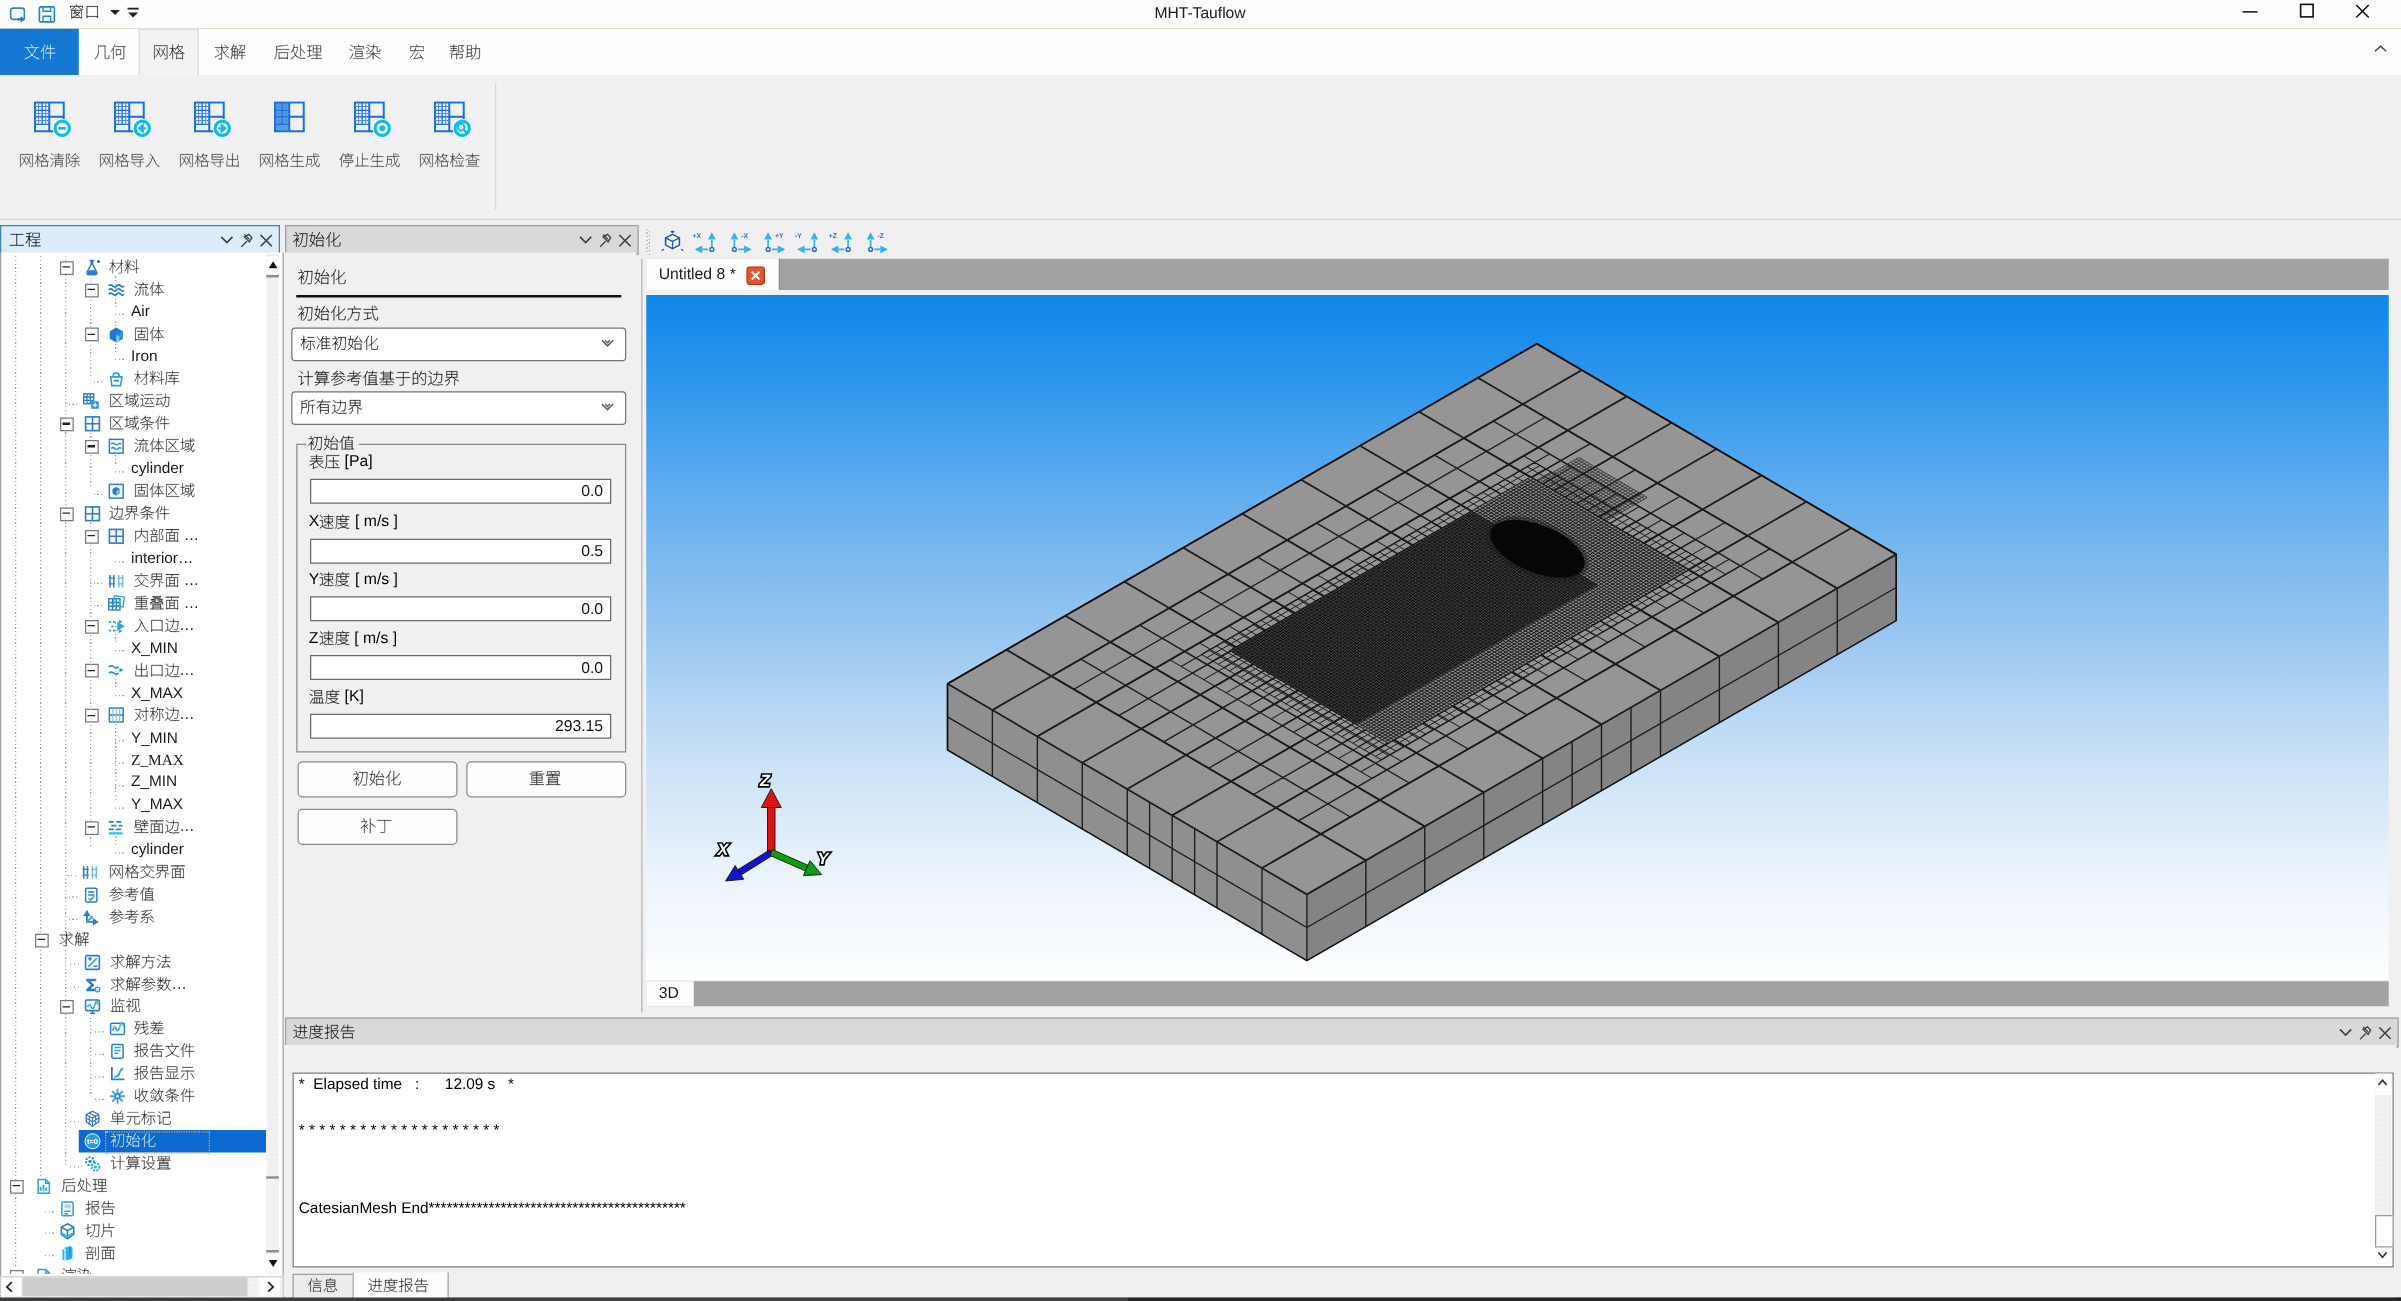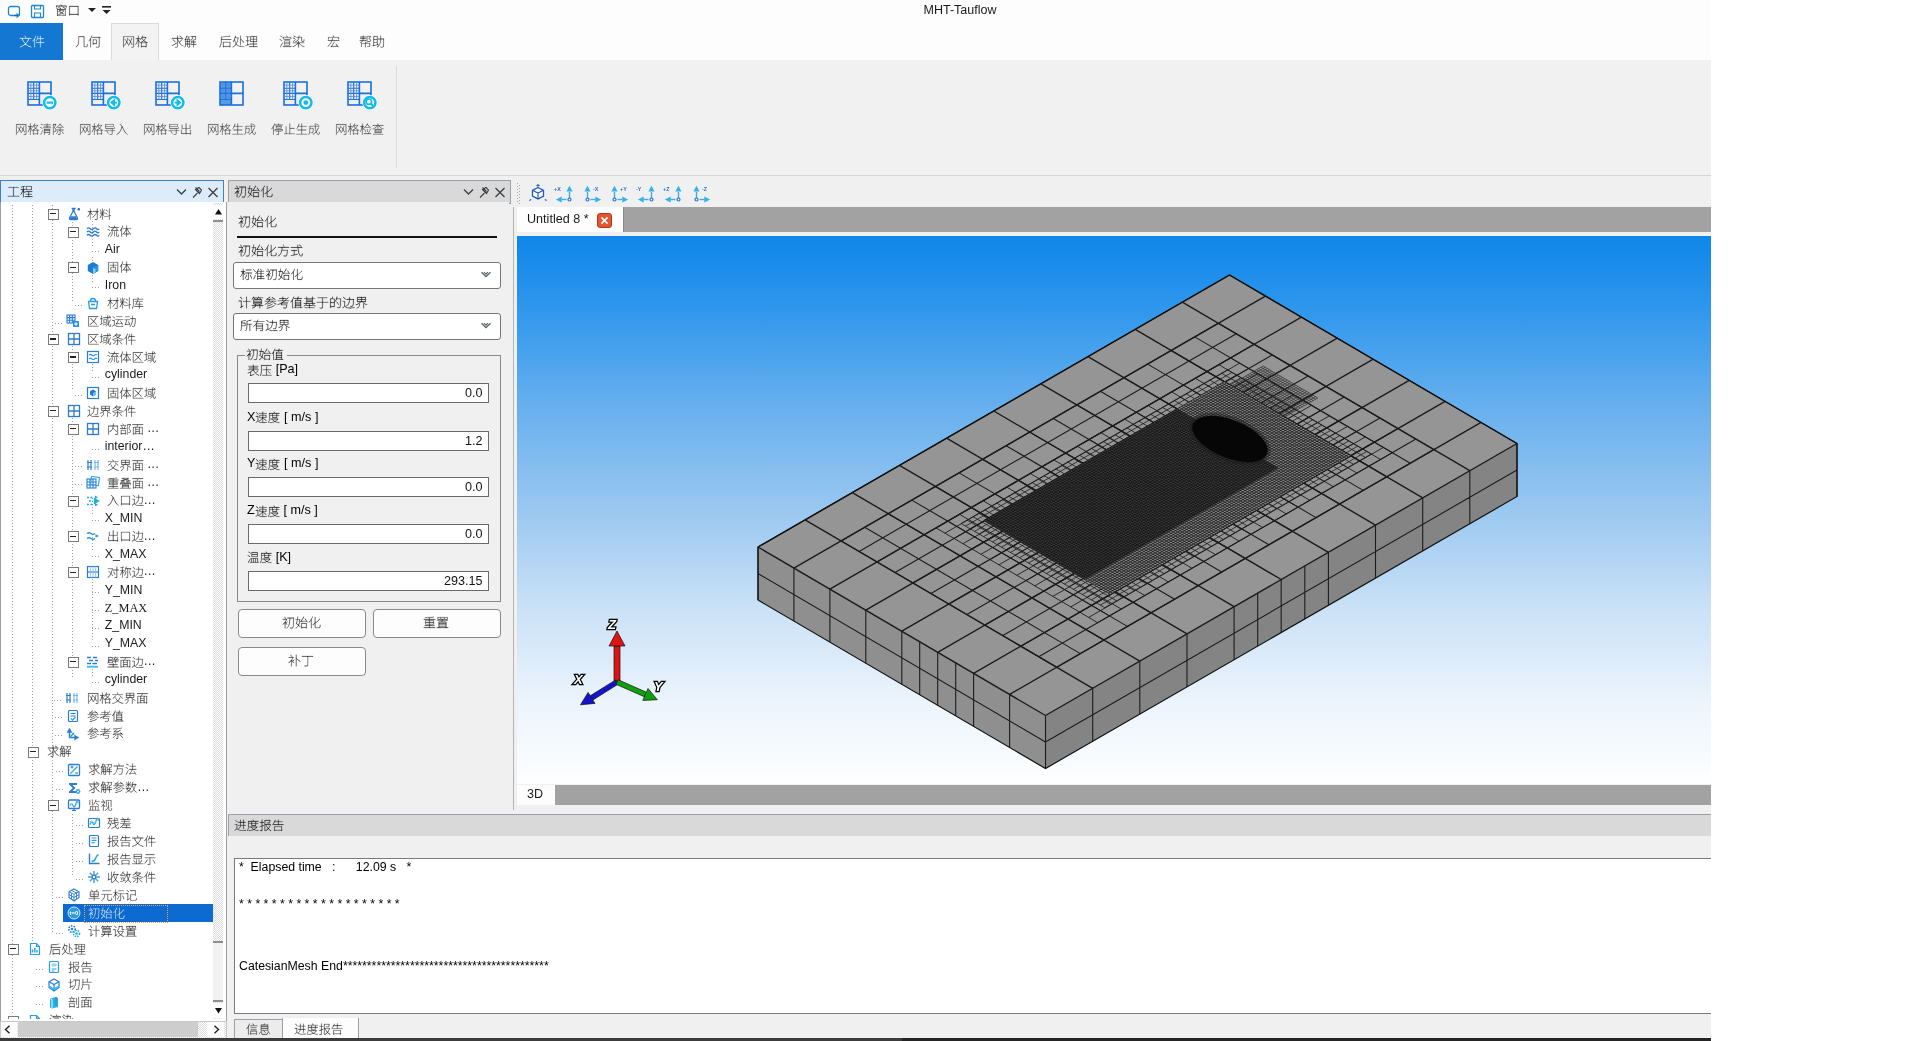--- a/index.html
+++ b/index.html
@@ -306,21 +306,21 @@
       <path id="g8FB9" d="M0.34 0.24H0.89V0.27H0.34ZM0.88 0.24H0.91Q0.91 0.24 0.91 0.24Q0.91 0.25 0.91 0.25Q0.91 0.26 0.91 0.26Q0.9 0.4 0.89 0.49Q0.88 0.58 0.88 0.64Q0.87 0.69 0.86 0.73Q0.85 0.76 0.83 0.77Q0.82 0.79 0.81 0.79Q0.8 0.8 0.77 0.8Q0.75 0.8 0.72 0.8Q0.68 0.79 0.64 0.79Q0.64 0.78 0.63 0.78Q0.63 0.77 0.63 0.76Q0.67 0.77 0.71 0.77Q0.75 0.77 0.77 0.77Q0.78 0.77 0.79 0.77Q0.8 0.76 0.81 0.76Q0.82 0.74 0.83 0.71Q0.84 0.68 0.85 0.62Q0.85 0.56 0.86 0.47Q0.87 0.38 0.88 0.25ZM0.57 0.07H0.6Q0.6 0.19 0.59 0.3Q0.58 0.41 0.56 0.5Q0.53 0.6 0.48 0.67Q0.43 0.74 0.34 0.79Q0.34 0.78 0.33 0.78Q0.32 0.77 0.32 0.77Q0.41 0.72 0.46 0.65Q0.51 0.58 0.53 0.49Q0.56 0.4 0.56 0.3Q0.57 0.19 0.57 0.07ZM0.23 0.4V0.8H0.2V0.42H0.05V0.4ZM0.09 0.09 0.12 0.08Q0.14 0.1 0.18 0.13Q0.21 0.16 0.24 0.19Q0.26 0.22 0.28 0.24L0.26 0.26Q0.24 0.24 0.21 0.21Q0.19 0.18 0.15 0.15Q0.12 0.12 0.09 0.09ZM0.21 0.78Q0.24 0.78 0.26 0.8Q0.28 0.82 0.32 0.85Q0.37 0.89 0.43 0.9Q0.5 0.91 0.59 0.91Q0.64 0.91 0.69 0.9Q0.74 0.9 0.79 0.9Q0.84 0.9 0.88 0.9Q0.93 0.89 0.96 0.89Q0.96 0.9 0.96 0.9Q0.96 0.91 0.96 0.91Q0.95 0.92 0.95 0.93Q0.93 0.93 0.88 0.93Q0.83 0.93 0.78 0.93Q0.72 0.94 0.67 0.94Q0.62 0.94 0.59 0.94Q0.49 0.94 0.42 0.93Q0.36 0.91 0.3 0.88Q0.28 0.85 0.25 0.83Q0.23 0.81 0.21 0.81Q0.19 0.81 0.17 0.83Q0.15 0.84 0.12 0.87Q0.1 0.91 0.06 0.95L0.04 0.92Q0.09 0.86 0.13 0.82Q0.17 0.78 0.21 0.78Z"></path>
       <path id="g8FD0" d="M0.38 0.12H0.87V0.15H0.38ZM0.31 0.36H0.95V0.39H0.31ZM0.7 0.47 0.72 0.46Q0.75 0.51 0.79 0.57Q0.83 0.63 0.86 0.68Q0.89 0.73 0.91 0.77L0.89 0.79Q0.86 0.75 0.83 0.69Q0.8 0.64 0.77 0.58Q0.73 0.52 0.7 0.47ZM0.23 0.41V0.82H0.2V0.44H0.05V0.41ZM0.08 0.14 0.1 0.12Q0.13 0.14 0.17 0.16Q0.2 0.18 0.23 0.21Q0.26 0.23 0.28 0.24L0.26 0.27Q0.24 0.25 0.21 0.23Q0.18 0.21 0.15 0.18Q0.11 0.16 0.08 0.14ZM0.22 0.79Q0.24 0.79 0.27 0.81Q0.29 0.83 0.33 0.86Q0.38 0.89 0.45 0.9Q0.51 0.91 0.59 0.91Q0.64 0.91 0.69 0.91Q0.73 0.91 0.78 0.91Q0.83 0.91 0.87 0.9Q0.92 0.9 0.95 0.9Q0.95 0.9 0.95 0.91Q0.95 0.91 0.95 0.92Q0.94 0.92 0.94 0.93Q0.92 0.93 0.88 0.93Q0.84 0.94 0.78 0.94Q0.73 0.94 0.68 0.94Q0.63 0.94 0.59 0.94Q0.5 0.94 0.44 0.93Q0.37 0.92 0.32 0.88Q0.29 0.86 0.26 0.84Q0.24 0.82 0.22 0.82Q0.2 0.82 0.18 0.84Q0.15 0.85 0.13 0.88Q0.1 0.91 0.07 0.95L0.05 0.93Q0.08 0.89 0.11 0.86Q0.14 0.83 0.17 0.81Q0.19 0.79 0.22 0.79ZM0.37 0.75Q0.37 0.75 0.37 0.74Q0.36 0.74 0.36 0.73Q0.36 0.73 0.36 0.72Q0.37 0.72 0.38 0.7Q0.4 0.69 0.41 0.66Q0.42 0.65 0.43 0.62Q0.45 0.59 0.47 0.55Q0.49 0.51 0.51 0.46Q0.53 0.42 0.55 0.37L0.58 0.39Q0.55 0.45 0.52 0.51Q0.49 0.57 0.46 0.63Q0.43 0.69 0.4 0.73V0.73Q0.4 0.73 0.39 0.74Q0.39 0.74 0.38 0.74Q0.38 0.74 0.37 0.75Q0.37 0.75 0.37 0.75ZM0.37 0.75V0.73L0.4 0.71L0.85 0.68Q0.85 0.69 0.85 0.69Q0.86 0.7 0.86 0.71Q0.73 0.72 0.64 0.72Q0.56 0.73 0.51 0.74Q0.45 0.74 0.43 0.74Q0.4 0.75 0.39 0.75Q0.38 0.75 0.37 0.75Z"></path>
       <path id="g8FDB" d="M0.34 0.24H0.92V0.27H0.34ZM0.5 0.06H0.53V0.44Q0.53 0.48 0.52 0.53Q0.51 0.58 0.5 0.63Q0.48 0.68 0.45 0.72Q0.42 0.76 0.37 0.8Q0.37 0.8 0.37 0.79Q0.36 0.79 0.36 0.78Q0.35 0.78 0.35 0.78Q0.42 0.73 0.45 0.68Q0.48 0.62 0.49 0.56Q0.5 0.5 0.5 0.44ZM0.33 0.49H0.94V0.52H0.33ZM0.25 0.41V0.79H0.22V0.44H0.06V0.41ZM0.23 0.77Q0.26 0.77 0.28 0.79Q0.3 0.81 0.34 0.84Q0.38 0.87 0.44 0.88Q0.51 0.89 0.59 0.89Q0.64 0.89 0.69 0.89Q0.74 0.89 0.79 0.89Q0.83 0.88 0.87 0.88Q0.92 0.88 0.95 0.88Q0.95 0.88 0.95 0.88Q0.95 0.89 0.95 0.9Q0.94 0.9 0.94 0.91Q0.92 0.91 0.87 0.91Q0.83 0.91 0.77 0.91Q0.72 0.91 0.67 0.92Q0.62 0.92 0.59 0.92Q0.5 0.92 0.44 0.9Q0.37 0.89 0.32 0.86Q0.29 0.84 0.27 0.82Q0.25 0.79 0.23 0.79Q0.21 0.79 0.19 0.81Q0.17 0.83 0.14 0.86Q0.11 0.89 0.07 0.92L0.05 0.9Q0.1 0.85 0.15 0.81Q0.2 0.77 0.23 0.77ZM0.1 0.09 0.12 0.07Q0.15 0.1 0.18 0.13Q0.21 0.16 0.24 0.19Q0.26 0.21 0.28 0.24L0.25 0.26Q0.24 0.23 0.21 0.2Q0.19 0.17 0.16 0.14Q0.13 0.11 0.1 0.09ZM0.74 0.06H0.77V0.8H0.74Z"></path>
       <path id="g901F" d="M0.25 0.4V0.81H0.22V0.43H0.06V0.4ZM0.09 0.11 0.11 0.1Q0.14 0.12 0.17 0.15Q0.2 0.19 0.23 0.22Q0.25 0.25 0.27 0.27L0.25 0.29Q0.23 0.26 0.2 0.23Q0.18 0.2 0.15 0.17Q0.12 0.14 0.09 0.11ZM0.23 0.8Q0.26 0.8 0.28 0.81Q0.29 0.83 0.33 0.86Q0.38 0.89 0.44 0.89Q0.5 0.9 0.58 0.9Q0.65 0.9 0.71 0.9Q0.78 0.9 0.84 0.9Q0.9 0.89 0.95 0.89Q0.95 0.89 0.95 0.9Q0.95 0.9 0.94 0.91Q0.94 0.92 0.94 0.92Q0.91 0.92 0.87 0.92Q0.82 0.93 0.77 0.93Q0.71 0.93 0.67 0.93Q0.62 0.93 0.58 0.93Q0.5 0.93 0.43 0.92Q0.37 0.91 0.32 0.88Q0.29 0.86 0.27 0.84Q0.25 0.82 0.23 0.82Q0.21 0.82 0.19 0.84Q0.17 0.85 0.14 0.88Q0.11 0.9 0.08 0.94L0.06 0.91Q0.11 0.86 0.15 0.83Q0.19 0.8 0.23 0.8ZM0.4 0.34V0.51H0.86V0.34ZM0.37 0.31H0.89V0.54H0.37ZM0.32 0.17H0.94V0.2H0.32ZM0.61 0.05H0.64V0.85H0.61ZM0.6 0.52 0.62 0.53Q0.59 0.59 0.54 0.64Q0.5 0.7 0.44 0.74Q0.39 0.78 0.34 0.81Q0.34 0.81 0.33 0.8Q0.33 0.8 0.32 0.8Q0.32 0.79 0.32 0.79Q0.37 0.76 0.42 0.72Q0.48 0.68 0.52 0.63Q0.57 0.58 0.6 0.52ZM0.61 0.54 0.63 0.53Q0.68 0.56 0.73 0.61Q0.79 0.65 0.83 0.7Q0.88 0.74 0.91 0.77L0.89 0.79Q0.86 0.76 0.81 0.72Q0.77 0.67 0.71 0.62Q0.66 0.58 0.61 0.54Z"></path>
       <path id="g90E8" d="M0.65 0.11H0.9V0.14H0.67V0.95H0.65ZM0.9 0.11H0.9L0.91 0.11L0.93 0.12Q0.9 0.19 0.86 0.27Q0.83 0.35 0.79 0.42Q0.87 0.5 0.89 0.56Q0.92 0.62 0.92 0.67Q0.92 0.7 0.91 0.74Q0.9 0.77 0.88 0.78Q0.87 0.79 0.86 0.79Q0.84 0.8 0.83 0.8Q0.8 0.8 0.78 0.8Q0.75 0.8 0.73 0.8Q0.73 0.79 0.73 0.79Q0.72 0.78 0.72 0.77Q0.75 0.77 0.77 0.77Q0.8 0.77 0.82 0.77Q0.83 0.77 0.84 0.77Q0.85 0.77 0.86 0.76Q0.88 0.75 0.89 0.72Q0.89 0.7 0.89 0.67Q0.89 0.62 0.86 0.56Q0.83 0.5 0.76 0.43Q0.78 0.39 0.8 0.34Q0.82 0.3 0.83 0.26Q0.85 0.22 0.87 0.18Q0.88 0.15 0.9 0.11ZM0.09 0.18H0.55V0.2H0.09ZM0.06 0.45H0.58V0.48H0.06ZM0.16 0.23 0.19 0.23Q0.22 0.27 0.24 0.33Q0.26 0.38 0.26 0.42L0.23 0.43Q0.23 0.39 0.21 0.33Q0.19 0.28 0.16 0.23ZM0.47 0.22 0.5 0.23Q0.49 0.27 0.47 0.31Q0.45 0.35 0.44 0.39Q0.42 0.43 0.4 0.46L0.38 0.46Q0.39 0.42 0.41 0.38Q0.43 0.34 0.44 0.3Q0.46 0.26 0.47 0.22ZM0.15 0.86H0.51V0.89H0.15ZM0.13 0.59H0.52V0.93H0.49V0.62H0.16V0.94H0.13ZM0.27 0.06 0.29 0.05Q0.31 0.08 0.33 0.12Q0.35 0.16 0.35 0.18L0.33 0.19Q0.32 0.17 0.3 0.13Q0.29 0.09 0.27 0.06Z"></path>
       <path id="g91CD" d="M0.06 0.89H0.94V0.92H0.06ZM0.06 0.23H0.94V0.26H0.06ZM0.13 0.74H0.88V0.77H0.13ZM0.48 0.11H0.51V0.9H0.48ZM0.81 0.06 0.84 0.08Q0.78 0.1 0.69 0.11Q0.61 0.12 0.52 0.12Q0.42 0.13 0.33 0.14Q0.24 0.14 0.15 0.14Q0.15 0.14 0.14 0.13Q0.14 0.12 0.14 0.12Q0.23 0.11 0.32 0.11Q0.42 0.1 0.51 0.1Q0.6 0.09 0.68 0.08Q0.76 0.07 0.81 0.06ZM0.19 0.5V0.61H0.81V0.5ZM0.19 0.37V0.47H0.81V0.37ZM0.17 0.34H0.84V0.64H0.17Z"></path>
       <path id="g9664" d="M0.09 0.09H0.33V0.12H0.12V0.95H0.09ZM0.32 0.09H0.32L0.33 0.09L0.35 0.1Q0.32 0.16 0.28 0.23Q0.25 0.3 0.22 0.36Q0.29 0.42 0.31 0.48Q0.34 0.54 0.34 0.59Q0.34 0.62 0.33 0.65Q0.32 0.68 0.3 0.69Q0.29 0.7 0.28 0.7Q0.27 0.7 0.25 0.7Q0.23 0.71 0.21 0.71Q0.19 0.71 0.17 0.7Q0.17 0.7 0.17 0.69Q0.16 0.68 0.16 0.68Q0.18 0.68 0.2 0.68Q0.23 0.68 0.24 0.68Q0.27 0.68 0.28 0.67Q0.3 0.66 0.3 0.63Q0.31 0.61 0.31 0.59Q0.31 0.54 0.28 0.49Q0.26 0.43 0.18 0.36Q0.2 0.33 0.22 0.29Q0.24 0.26 0.25 0.22Q0.27 0.19 0.29 0.16Q0.3 0.12 0.32 0.1ZM0.47 0.36H0.86V0.39H0.47ZM0.36 0.55H0.95V0.58H0.36ZM0.49 0.66 0.52 0.67Q0.49 0.73 0.45 0.78Q0.41 0.84 0.38 0.89Q0.37 0.89 0.37 0.88Q0.36 0.88 0.36 0.87Q0.35 0.87 0.35 0.87Q0.39 0.83 0.43 0.77Q0.47 0.71 0.49 0.66ZM0.77 0.66 0.79 0.65Q0.82 0.68 0.85 0.72Q0.88 0.76 0.91 0.79Q0.94 0.83 0.95 0.86L0.93 0.88Q0.91 0.85 0.88 0.81Q0.86 0.77 0.83 0.73Q0.8 0.69 0.77 0.66ZM0.65 0.37H0.68V0.9Q0.68 0.92 0.67 0.93Q0.67 0.94 0.65 0.95Q0.63 0.95 0.6 0.95Q0.57 0.95 0.51 0.95Q0.51 0.95 0.5 0.94Q0.5 0.93 0.49 0.92Q0.55 0.92 0.58 0.92Q0.62 0.92 0.63 0.92Q0.64 0.92 0.65 0.92Q0.65 0.91 0.65 0.9ZM0.68 0.05 0.7 0.06Q0.67 0.12 0.61 0.18Q0.56 0.24 0.5 0.29Q0.44 0.35 0.38 0.38Q0.37 0.38 0.36 0.37Q0.36 0.37 0.35 0.36Q0.42 0.33 0.48 0.28Q0.54 0.23 0.59 0.17Q0.64 0.11 0.68 0.05ZM0.68 0.09Q0.73 0.17 0.81 0.23Q0.88 0.3 0.96 0.35Q0.96 0.35 0.95 0.36Q0.95 0.36 0.94 0.37Q0.89 0.33 0.83 0.29Q0.78 0.25 0.74 0.2Q0.69 0.16 0.65 0.1Z"></path>
       <path id="g9762" d="M0.35 0.5H0.64V0.53H0.35ZM0.35 0.68H0.65V0.71H0.35ZM0.13 0.87H0.87V0.9H0.13ZM0.12 0.32H0.88V0.95H0.85V0.35H0.15V0.95H0.12ZM0.33 0.33H0.36V0.88H0.33ZM0.63 0.33H0.66V0.88H0.63ZM0.48 0.14 0.51 0.15Q0.5 0.19 0.48 0.25Q0.47 0.3 0.45 0.33L0.43 0.32Q0.43 0.3 0.45 0.27Q0.46 0.23 0.46 0.2Q0.47 0.17 0.48 0.14ZM0.07 0.12H0.94V0.16H0.07Z"></path>
     </defs>
   </svg>
-<div class="a" style="left:0;top:0;width:1711px;height:1041px;background:#4d7c0f;overflow:hidden">
+<div class="a" style="left:0;top:0;width:1921px;height:1041px;background:#4d7c0f;overflow:hidden">
     <div class="a" style="left:0;top:0;width:1921px;height:23px;background:#fdfdfd"></div>
     <svg class="a" style="left:7px;top:4px" width="110" height="16" viewBox="0 0 110 16">
 <g fill="none" stroke="#1e88d2" stroke-width="1.3">
 <rect x="1.5" y="2.5" width="11" height="9" rx="2"></rect>
         <path d="M7 11.5h4" stroke="#1565c0"></path>
         <path d="M9.5 9.5l2.5 2-2.5 2" fill="none"></path>
 <rect x="24.5" y="1.5" width="12" height="12" rx="1"></rect>
         <path d="M27.5 1.5v3.5h6v-3.5M27.5 13.5v-4.5h6v4.5" stroke-width="1.1"></path>
 </g>
     </svg>
@@ -976,21 +976,21 @@
       </svg></div>
     <div class="a" style="left:247.0px;top:363.2px;white-space:nowrap"><svg width="25.2" height="13.6" viewBox="0 0 25.2 13.6" style="overflow:visible" fill="#000" stroke="#000" stroke-width="0.013">
         <use href="#g8868" transform="translate(0.00 0) scale(12.6)"></use>
         <use href="#g538B" transform="translate(12.60 0) scale(12.6)"></use>
       </svg><span style="font-size:12.6px;color:#000;vertical-align:top;line-height:13.6px"> [Pa]</span></div>
     <div class="a" style="left:247.5px;top:383px;width:241px;height:20px;background:#fff;border:1px solid #6a6a6a;font-size:12.6px;color:#111;text-align:right;line-height:19px;padding-right:5px;box-sizing:border-box">0.0</div>
     <div class="a" style="left:247.0px;top:410.6px;white-space:nowrap"><span style="font-size:12.6px;color:#000;vertical-align:top;line-height:13.6px">X</span><svg width="25.2" height="13.6" viewBox="0 0 25.2 13.6" style="overflow:visible" fill="#000" stroke="#000" stroke-width="0.013">
         <use href="#g901F" transform="translate(0.00 0) scale(12.6)"></use>
         <use href="#g5EA6" transform="translate(12.60 0) scale(12.6)"></use>
       </svg><span style="font-size:12.6px;color:#000;vertical-align:top;line-height:13.6px"> [ m/s ]</span></div>
-    <div class="a" style="left:247.5px;top:430.7px;width:241px;height:20px;background:#fff;border:1px solid #6a6a6a;font-size:12.6px;color:#111;text-align:right;line-height:19px;padding-right:5px;box-sizing:border-box">1.2</div>
+    <div class="a" style="left:247.5px;top:430.7px;width:241px;height:20px;background:#fff;border:1px solid #6a6a6a;font-size:12.6px;color:#111;text-align:right;line-height:19px;padding-right:5px;box-sizing:border-box">0.5</div>
     <div class="a" style="left:247.0px;top:457.4px;white-space:nowrap"><span style="font-size:12.6px;color:#000;vertical-align:top;line-height:13.6px">Y</span><svg width="25.2" height="13.6" viewBox="0 0 25.2 13.6" style="overflow:visible" fill="#000" stroke="#000" stroke-width="0.013">
         <use href="#g901F" transform="translate(0.00 0) scale(12.6)"></use>
         <use href="#g5EA6" transform="translate(12.60 0) scale(12.6)"></use>
       </svg><span style="font-size:12.6px;color:#000;vertical-align:top;line-height:13.6px"> [ m/s ]</span></div>
     <div class="a" style="left:247.5px;top:477.4px;width:241px;height:20px;background:#fff;border:1px solid #6a6a6a;font-size:12.6px;color:#111;text-align:right;line-height:19px;padding-right:5px;box-sizing:border-box">0.0</div>
     <div class="a" style="left:247.0px;top:504.2px;white-space:nowrap"><span style="font-size:12.6px;color:#000;vertical-align:top;line-height:13.6px">Z</span><svg width="25.2" height="13.6" viewBox="0 0 25.2 13.6" style="overflow:visible" fill="#000" stroke="#000" stroke-width="0.013">
         <use href="#g901F" transform="translate(0.00 0) scale(12.6)"></use>
         <use href="#g5EA6" transform="translate(12.60 0) scale(12.6)"></use>
       </svg><span style="font-size:12.6px;color:#000;vertical-align:top;line-height:13.6px"> [ m/s ]</span></div>
     <div class="a" style="left:247.5px;top:523.8px;width:241px;height:20px;background:#fff;border:1px solid #6a6a6a;font-size:12.6px;color:#111;text-align:right;line-height:19px;padding-right:5px;box-sizing:border-box">0.0</div>

